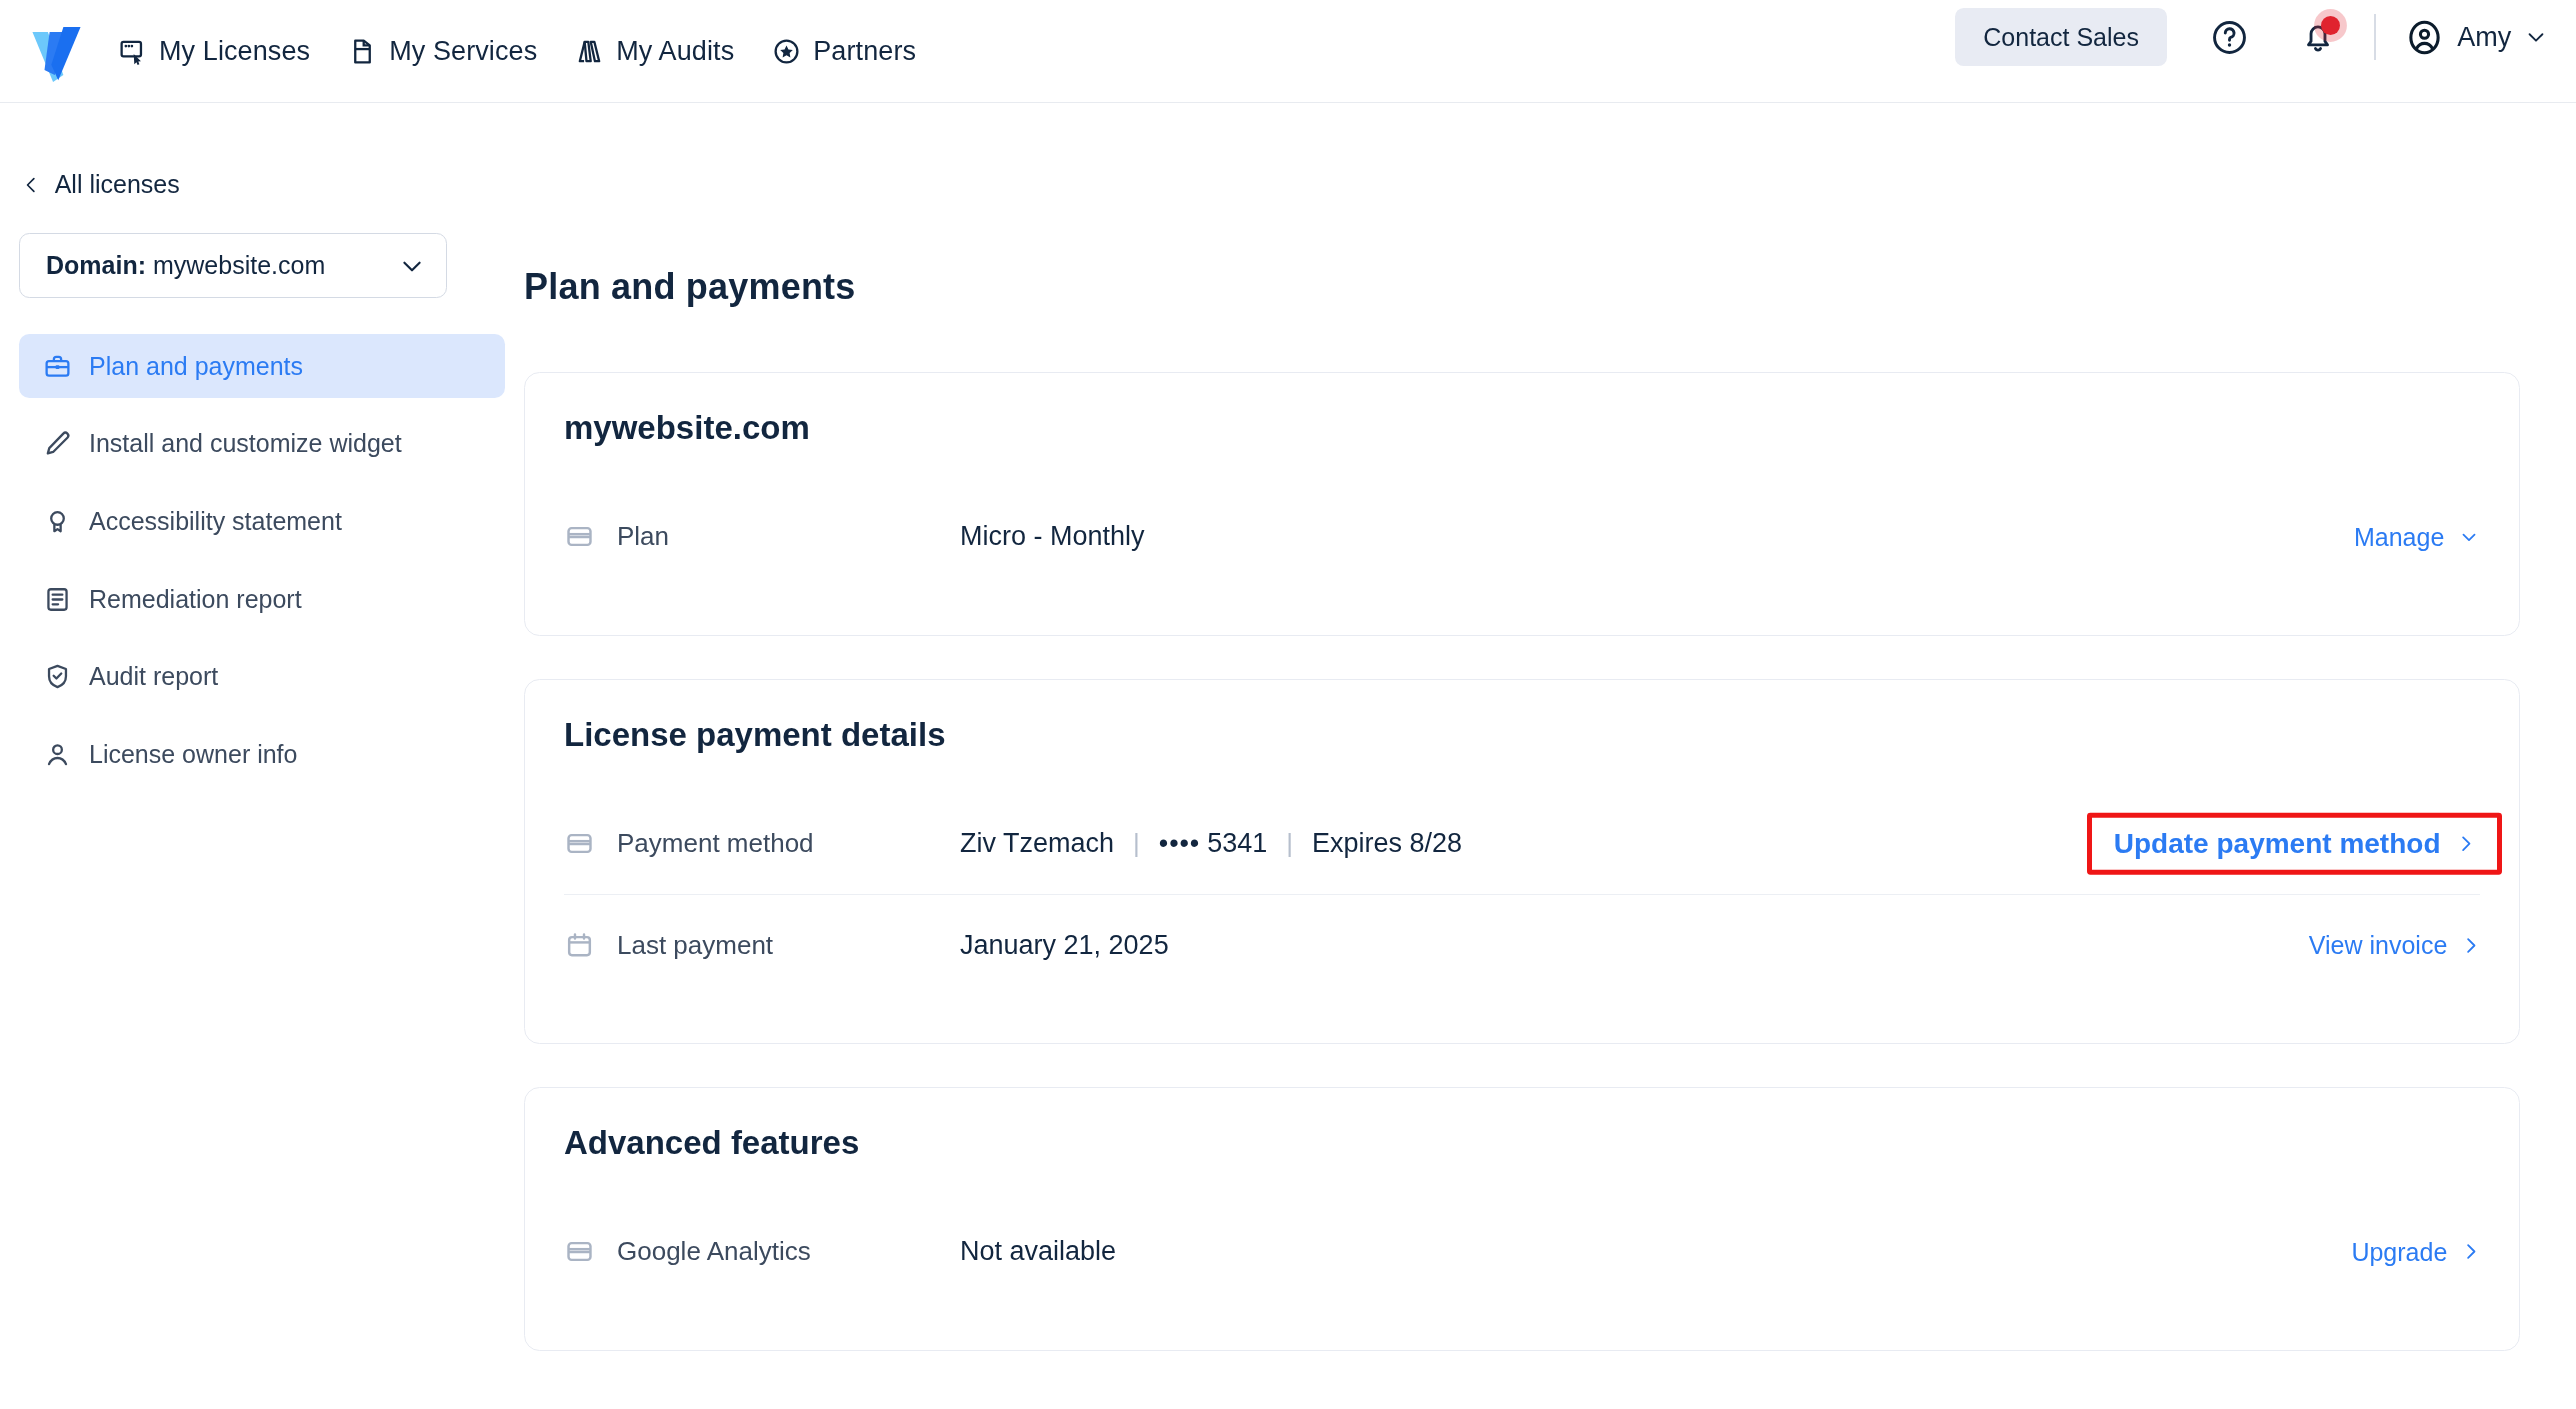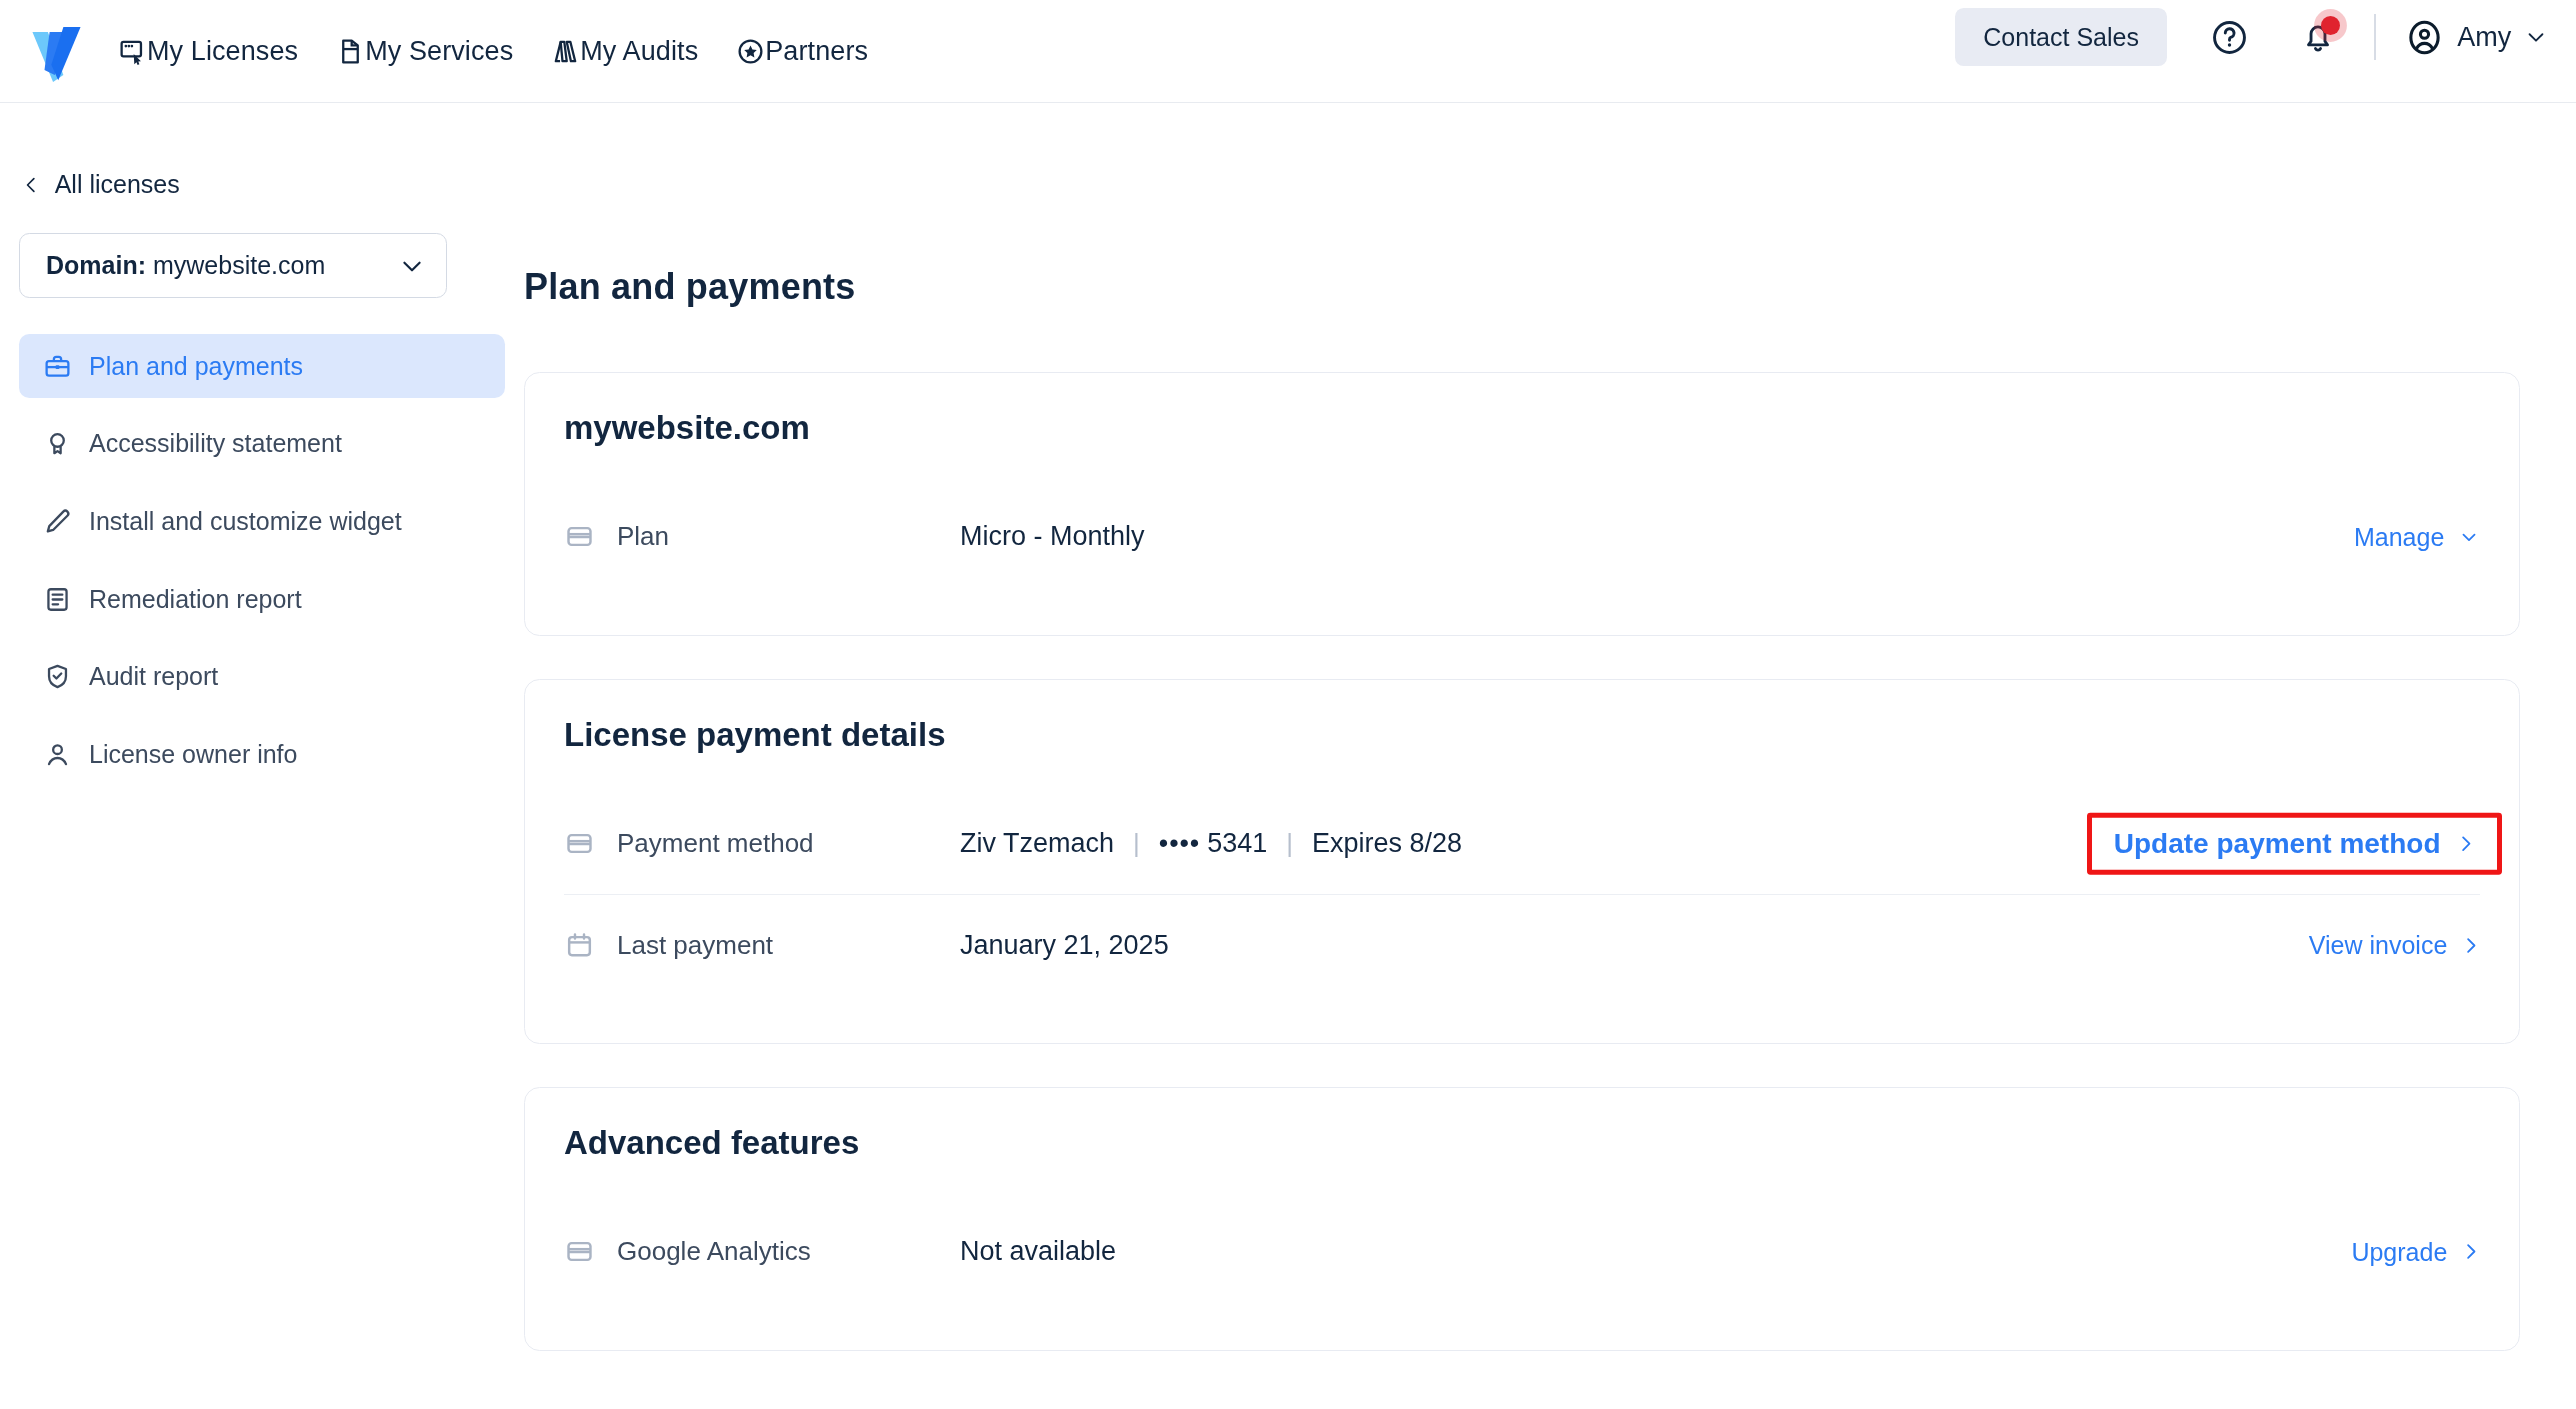--- a/index.html
+++ b/index.html
@@ -15,21 +15,21 @@
   
   .topbar{
     position:relative;
     height:103px; width:2576px;
     border-bottom:1.7px solid #e8ebf0;
     display:flex; align-items:center;
     background:#fff;
   }
   .logo{ margin-left:29px; width:55px; height:62px; display:block; }
   .nav{ display:flex; align-items:center; margin-left:34px; gap:38px; }
-  .nav-item{ display:flex; align-items:center; gap:0; cursor:pointer; }
+  .nav-item{ display:flex; align-items:center; gap:12px; cursor:pointer; }
   .nav-item .label{ font-size:27px; color:#12263f; letter-spacing:0.1px; }
   .nav-icon{ width:29px; height:29px; display:block; color:#12263f; }
 
   .topright{ position:absolute; right:29px; top:0; height:74px; display:flex; align-items:center; gap:0; }
   .contact-sales{
     background:#e8ebf3; color:#12263f; border:none; border-radius:8.6px;
     font-family:"Liberation Sans", sans-serif;
     font-size:25px; padding:14.6px 28px; cursor:pointer; white-space:nowrap;
   }
   .icon-btn{ width:53px; height:53px; display:flex; align-items:center; justify-content:center; cursor:pointer; position:relative; }
@@ -241,31 +241,31 @@
           <rect x="3" y="7.5" width="18" height="12" rx="2"></rect>
           <path d="M9 7.5V6a2 2 0 0 1 2-2h2a2 2 0 0 1 2 2v1.5"></path>
           <path d="M3 12.5h18"></path>
           <rect x="10.4" y="11" width="3.2" height="3" rx=".8" fill="currentColor" stroke="none"></rect>
         </svg>
         <span class="label">Plan and payments</span>
       </div>
 
       <div class="side-item">
         <svg class="sicon" viewBox="0 0 24 24" fill="none" stroke="currentColor" stroke-width="1.9">
+          <path d="M16.8 3.8a2.4 2.4 0 0 1 3.4 3.4L8.4 19l-4.4 1.2L5.2 15.8z" stroke-linejoin="round"></path>
+        </svg>
+        <span class="label">Install and customize widget</span>
+      </div>
+
+      <div class="side-item">
+        <svg class="sicon" viewBox="0 0 24 24" fill="none" stroke="currentColor" stroke-width="1.9">
           <circle cx="12" cy="9.5" r="5.2"></circle>
           <path d="M9.4 14.2V20l2.6-1.7L14.6 20v-5.8" stroke-linejoin="round"></path>
         </svg>
         <span class="label">Accessibility statement</span>
-      </div>
-
-      <div class="side-item">
-        <svg class="sicon" viewBox="0 0 24 24" fill="none" stroke="currentColor" stroke-width="1.9">
-          <path d="M16.8 3.8a2.4 2.4 0 0 1 3.4 3.4L8.4 19l-4.4 1.2L5.2 15.8z" stroke-linejoin="round"></path>
-        </svg>
-        <span class="label">Install and customize widget</span>
       </div>
 
       <div class="side-item">
         <svg class="sicon" viewBox="0 0 24 24" fill="none" stroke="currentColor" stroke-width="1.9">
           <rect x="4.5" y="3.5" width="15" height="17" rx="2"></rect>
           <path d="M8 8h8M8 12h8M8 16h4.5" stroke-linecap="round"></path>
         </svg>
         <span class="label">Remediation report</span>
       </div>
 

